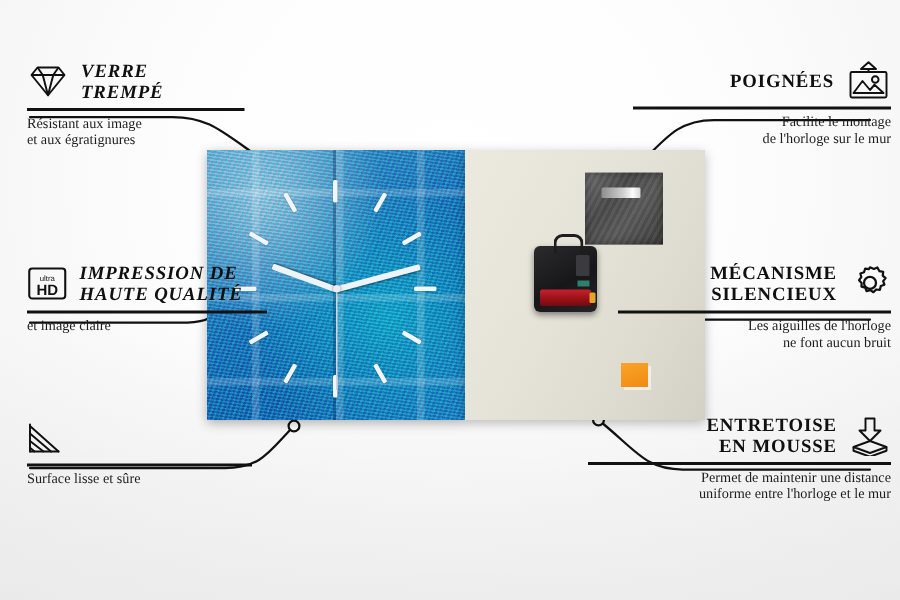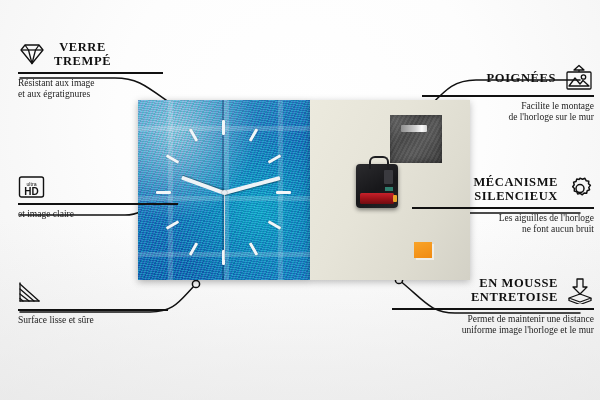--- a/index.html
+++ b/index.html
@@ -92,21 +92,21 @@
 
   
   .feat{position:absolute;}
   .feat .head{display:flex;align-items:center;gap:8px;}
   .feat.right .head{justify-content:flex-end;}
   .feat .title{
     font-family:"Liberation Serif", serif;
     font-weight:bold;font-size:12.5px;letter-spacing:.6px;color:#101010;
     line-height:14px;text-transform:uppercase;
   }
-  .feat.left .title{text-align:center;}
+  .feat.left .title{text-align:left;font-style:italic;}
   .feat.right .title{text-align:right;}
   .feat .rule{height:1.6px;background:#111;margin-top:4px;}
   .feat .desc{
     font-family:"Liberation Serif", serif;
     font-size:9.5px;line-height:11.5px;color:#1d1d1d;margin-top:4px;
   }
   .feat.right .desc{text-align:right;}
   .icon{flex:0 0 auto;display:block;}
 </style>
 </head>
@@ -201,20 +201,24 @@
     </div>
   </div>
 
   <div class="feat left" style="left:18px;top:175px;width:170px;">
     <div class="head">
       <svg class="icon" width="27" height="24" viewBox="0 0 27 24">
         <rect x="1.5" y="2" width="24" height="20" rx="2" fill="none" stroke="#111" stroke-width="1.4"></rect>
         <text x="13.5" y="10.5" text-anchor="middle" font-family="Liberation Sans, sans-serif" font-size="5.2" fill="#111">ultra</text>
         <text x="13.5" y="19.5" text-anchor="middle" font-family="Liberation Sans, sans-serif" font-size="10" font-weight="bold" fill="#111">HD</text>
       </svg>
+      <div class="title">
+        <div>IMPRESSION DE</div>
+        <div>HAUTE QUALITÉ</div>
+      </div>
     </div>
     <div class="rule" style="width:160px;"></div>
     <div class="desc">
       <div>et image claire</div>
     </div>
   </div>
 
   <div class="feat left" style="left:18px;top:281px;width:160px;">
     <div class="head">
       <svg class="icon" width="28" height="24" viewBox="0 0 28 24">
@@ -227,21 +231,21 @@
           <path d="M2,20 L21,20"></path>
         </g>
       </svg>
     </div>
     <div class="rule" style="width:150px;"></div>
     <div class="desc">
       <div>Surface lisse et sûre</div>
     </div>
   </div>
 
-  <div class="feat right" style="left:422px;top:40px;width:172px;margin-top:24px;">
+  <div class="feat right" style="left:422px;top:40px;width:172px;">
     <div class="head">
       <div class="title">
         <div>POIGNÉES</div>
       </div>
       <svg class="icon" width="30" height="27" viewBox="0 0 30 27">
         <g fill="none" stroke="#111" stroke-width="1.3" stroke-linejoin="round">
           <path d="M15,1.5 L10,6 L20,6 Z"></path>
           <path d="M15,6 L15,8"></path>
           <rect x="3" y="8" width="24" height="17" rx="1"></rect>
           <path d="M5,22 L11,14 L16,20 L19,16.5 L25,22 Z"></path>
@@ -272,30 +276,30 @@
     <div class="rule" style="width:182px;margin-left:auto;"></div>
     <div class="desc">
       <div>Les aiguilles de l'horloge</div>
       <div>ne font aucun bruit</div>
     </div>
   </div>
 
   <div class="feat right" style="left:392px;top:276px;width:202px;">
     <div class="head">
       <div class="title">
+        <div>ENTRETOISE</div>
         <div>EN MOUSSE</div>
-        <div>ENTRETOISE</div>
       </div>
       <svg class="icon" width="28" height="27" viewBox="0 0 28 27">
         <g fill="none" stroke="#111" stroke-width="1.3" stroke-linejoin="round">
           <path d="M11,2 L17,2 L17,10 L21,10 L14,17 L7,10 L11,10 Z"></path>
           <path d="M14,17 L25,21 L14,25 L3,21 Z"></path>
           <path d="M3,21 L3,23.5 L14,27.5 L25,23.5 L25,21"></path>
         </g>
       </svg>
     </div>
     <div class="rule" style="width:202px;margin-left:auto;"></div>
     <div class="desc">
       <div>Permet de maintenir une distance</div>
-      <div>uniforme image l'horloge et le mur</div>
+      <div>uniforme entre l'horloge et le mur</div>
     </div>
   </div>
 </div>
 
 </body></html>

